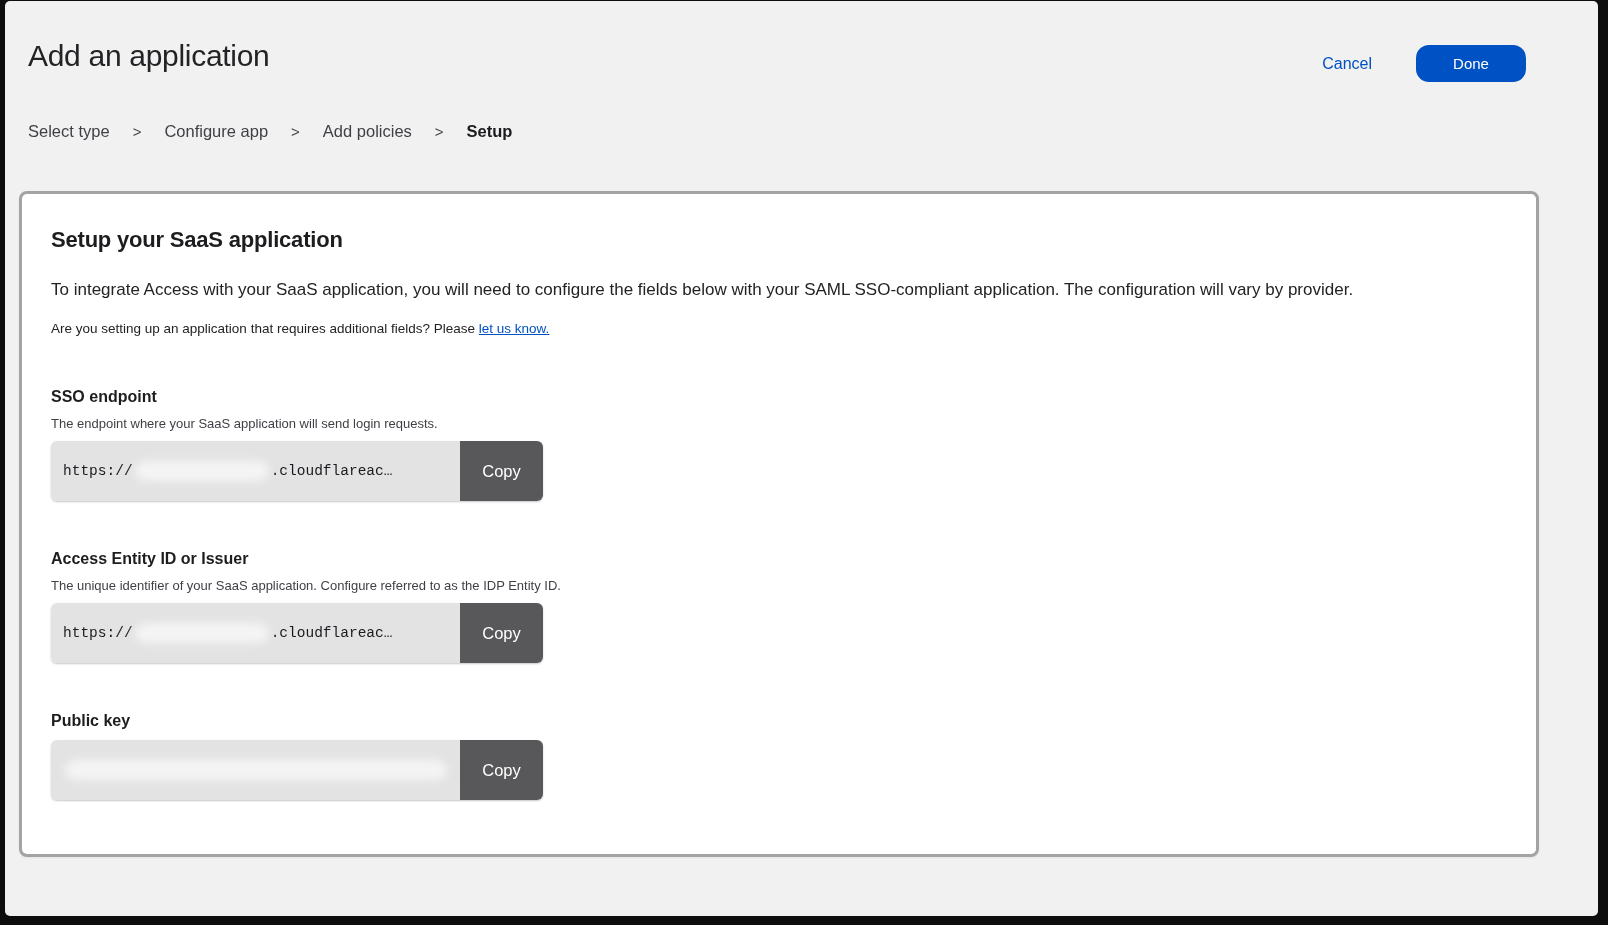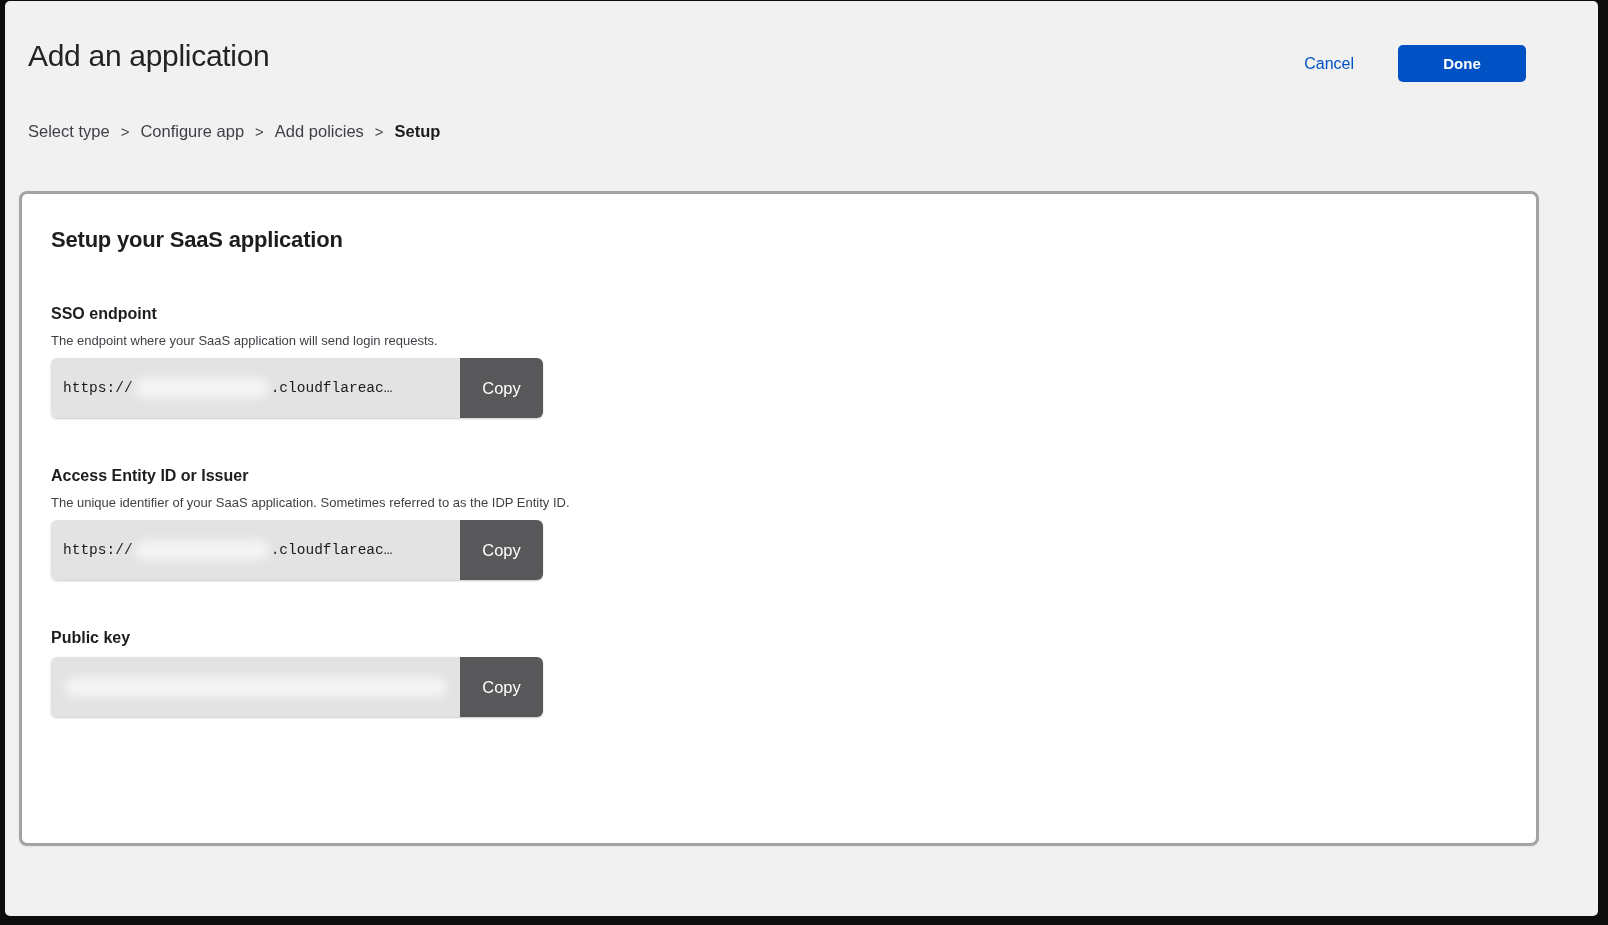--- a/index.html
+++ b/index.html
@@ -41,32 +41,31 @@
     font-size: 16px;
     cursor: pointer;
     background: none; border: none;
     font-family: "Liberation Sans", sans-serif;
   }
   .done-btn {
     background: #0051c3;
     color: #ffffff;
     font-size: 15px;
     border: none;
-    border-radius: 5px;
-    width: 128px;
+    border-radius: 13px;
+    width: 110px;
     height: 37px;
     cursor: pointer;
     font-family: "Liberation Sans", sans-serif;
-    font-weight: bold;
   }
   
   .breadcrumb {
     display: flex;
     align-items: center;
-    gap: 11px;
+    gap: 23px;
     margin: 47px 0 0 23px;
     font-size: 16.5px;
     color: #3f3f46;
   }
   .crumb { cursor: pointer; }
   .crumb.active {
     font-weight: 700;
     color: #1c1c1f;
     cursor: default;
   }
@@ -177,37 +176,42 @@
     <span class="crumb-sep">&gt;</span>
     <span class="crumb">Configure app</span>
     <span class="crumb-sep">&gt;</span>
     <span class="crumb">Add policies</span>
     <span class="crumb-sep">&gt;</span>
     <span class="crumb active">Setup</span>
   </nav>
 
   <section class="card">
     <h2 class="card-heading">Setup your SaaS application</h2>
+    <p class="card-intro">To integrate Access with your SaaS application, you will need to configure the fields below with your SAML SSO-compliant application. The configuration will vary by provider.</p>
+    <p class="card-note">
+      <span>Are you setting up an application that requires additional fields? Please</span>
+      <a class="note-link">let us know.</a>
+    </p>
 
     <div class="field-group">
       <div class="field-label">SSO endpoint</div>
       <div class="field-desc">The endpoint where your SaaS application will send login requests.</div>
       <div class="field-row">
         <div class="field-value">
           <span>https://</span>
           <span class="redact partial"></span>
           <span>.cloudflareac…</span>
         </div>
         <button class="copy-btn">Copy</button>
       </div>
     </div>
 
     <div class="field-group">
       <div class="field-label">Access Entity ID or Issuer</div>
-      <div class="field-desc">The unique identifier of your SaaS application. Sometimes referred to as the IDP Entity ID.</div>
+      <div class="field-desc">The unique identifier of your SaaS application. Configure referred to as the IDP Entity ID.</div>
       <div class="field-row">
         <div class="field-value">
           <span>https://</span>
           <span class="redact partial"></span>
           <span>.cloudflareac…</span>
         </div>
         <button class="copy-btn">Copy</button>
       </div>
     </div>
 

